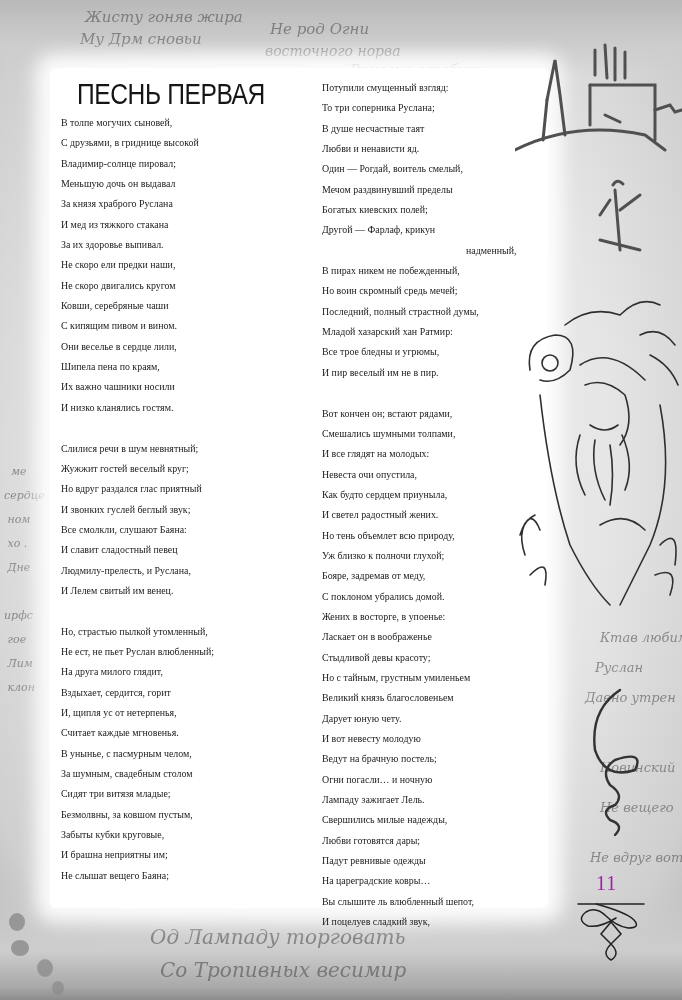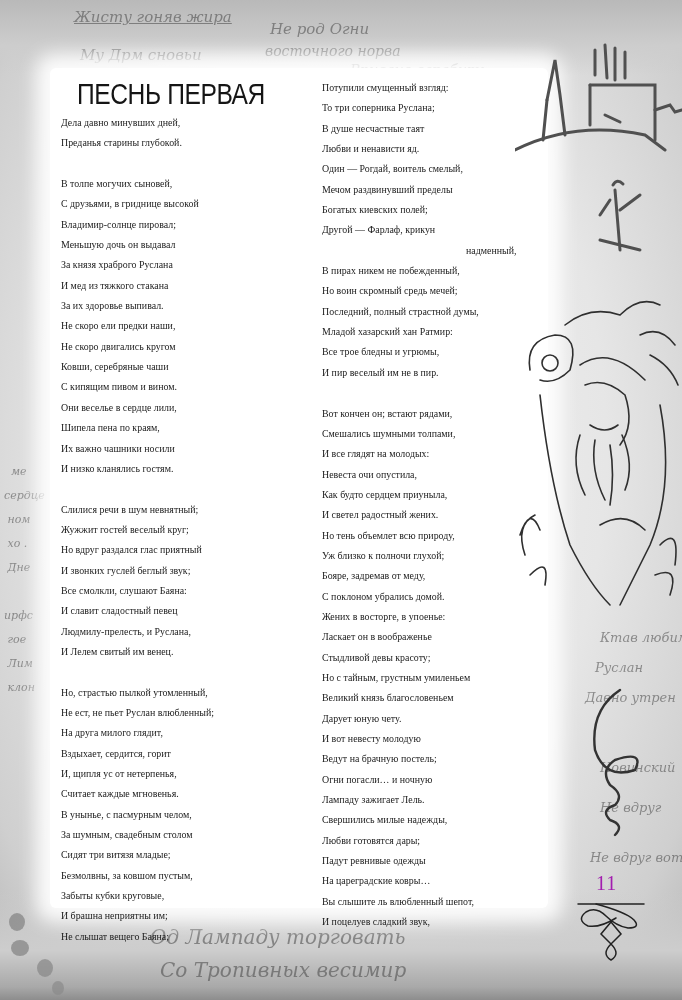--- a/index.html
+++ b/index.html
@@ -55,30 +55,30 @@
   .art { position: absolute; }
 </style>
 </head>
 <body>
 
 <div class="page-bg"></div>
 <div class="bg-top"></div>
 <div class="bg-bottom"></div>
 
 <div>
-  <span class="script" style="left:74px;top:8px;font-size:15px;text-decoration:underline;">Жисту гоняв жира</span>
-  <span class="script" style="left:80px;top:46px;font-size:15px;">Му Дрм сновьи</span>
+  <span class="script" style="left:85px;top:8px;font-size:15px;">Жисту гоняв жира</span>
+  <span class="script" style="left:80px;top:30px;font-size:15px;">Му Дрм сновьи</span>
   <span class="script" style="left:270px;top:20px;font-size:15px;">Не род Огни</span>
   <span class="script" style="left:265px;top:43px;font-size:14px;">восточного норва</span>
   <span class="script" style="left:350px;top:62px;font-size:14px;">Вписано ограбить</span>
   <span class="script" style="left:600px;top:630px;font-size:13px;">Ктав любимой</span>
   <span class="script" style="left:595px;top:660px;font-size:13px;">Руслан</span>
   <span class="script" style="left:585px;top:690px;font-size:13px;">Давно утрен</span>
   <span class="script" style="left:600px;top:760px;font-size:13px;">Новинский</span>
-  <span class="script" style="left:600px;top:800px;font-size:13px;">Не вдруг</span>
+  <span class="script" style="left:600px;top:800px;font-size:13px;">Не вещего</span>
   <span class="script" style="left:590px;top:850px;font-size:13px;">Не вдруг вот</span>
   <span class="script" style="left:150px;top:925px;font-size:20px;">Од Лампаду торговать</span>
   <span class="script" style="left:160px;top:958px;font-size:20px;">Со Тропивных весимир</span>
   <span class="script" style="left:4px;top:460px;font-size:11px;line-height:24px;white-space:pre;">  ме
 сердце
  ном
  хо .
  Дне
  
 ирфс
@@ -129,24 +129,20 @@
   </g>
 </svg>
 
 <svg class="art" style="left:580px;top:680px" width="60" height="160">
   <path d="M40 10 Q10 30 15 70 Q25 100 55 90 Q65 70 35 80 Q20 90 30 105 Q45 115 35 125 Q20 130 30 140 Q45 145 35 155" fill="none" stroke="#333" stroke-width="2.4" stroke-linecap="round"></path>
 </svg>
 
 <h1 class="title">ПЕСНЬ ПЕРВАЯ</h1>
 
 <div class="col col-left">
-  <div class="stanza">
-    <span class="line">Дела давно минувших дней,</span>
-    <span class="line">Преданья старины глубокой.</span>
-  </div>
   <div class="stanza">
     <span class="line">В толпе могучих сыновей,</span>
     <span class="line">С друзьями, в гриднице высокой</span>
     <span class="line">Владимир-солнце пировал;</span>
     <span class="line">Меньшую дочь он выдавал</span>
     <span class="line">За князя храброго Руслана</span>
     <span class="line">И мед из тяжкого стакана</span>
     <span class="line">За их здоровье выпивал.</span>
     <span class="line">Не скоро ели предки наши,</span>
     <span class="line">Не скоро двигались кругом</span>

